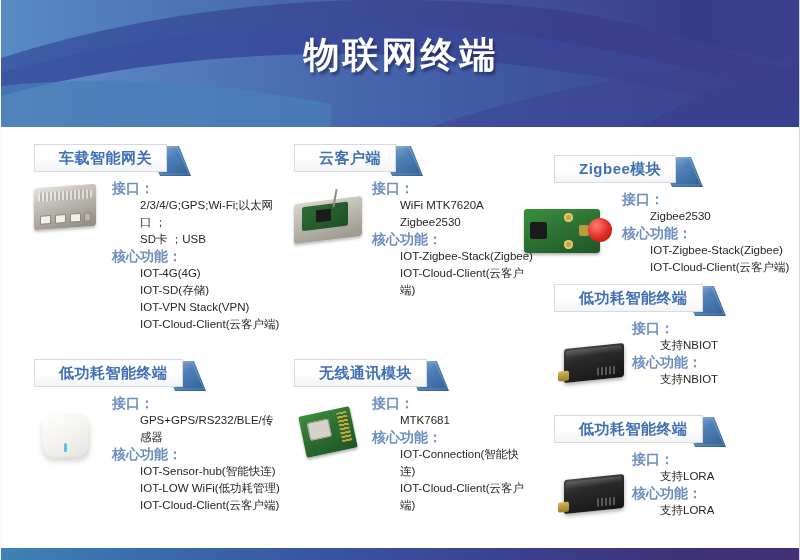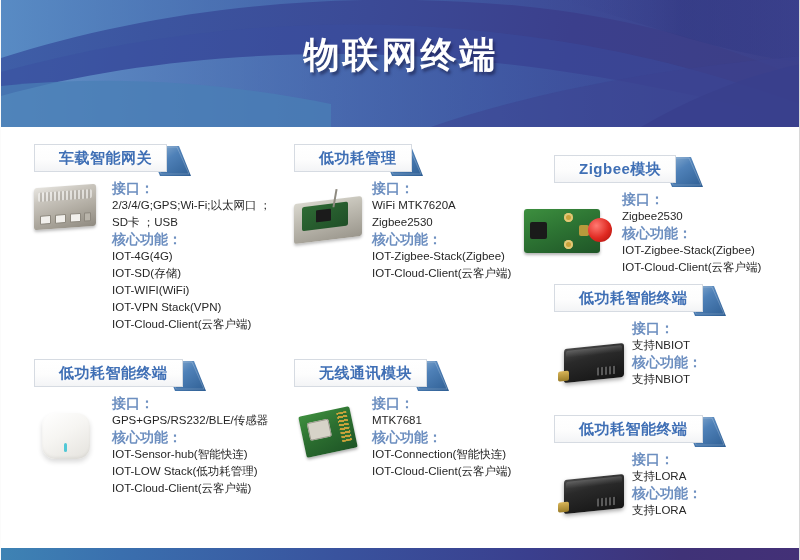--- a/index.html
+++ b/index.html
@@ -98,20 +98,21 @@
   .spec .lbl {
     color: #6d8fc0;
     font-size: 14px;
     line-height: 17px;
     font-weight: bold;
   }
   .spec .val {
     color: #262626;
     font-size: 11.5px;
     line-height: 17px;
+    margin-left: 28px;
   }
 
   
   .dev-gateway {
     width: 62px; height: 42px;
     background: linear-gradient(165deg,#e7e5e0 0%,#c9c5bd 28%,#b2ada3 58%,#8f8a80 100%);
     border-radius: 3px;
     position: relative;
     box-shadow: 0 2px 3px rgba(0,0,0,.25);
     transform: skewY(-4deg);
@@ -293,21 +294,20 @@
               <span class="port p4"></span>
           </div>
         </div>
         <div class="spec">
           <div class="lbl">接口：</div>
           <div class="val">2/3/4/G;GPS;Wi-Fi;以太网口 ；</div>
           <div class="val">SD卡 ；USB</div>
           <div class="lbl">核心功能：</div>
           <div class="val">IOT-4G(4G)</div>
           <div class="val">IOT-SD(存储)</div>
-          <div class="val">IOT-WIFI(WiFi)</div>
           <div class="val">IOT-VPN Stack(VPN)</div>
           <div class="val">IOT-Cloud-Client(云客户端)</div>
         </div>
       </div>
     </div>
 
     <div class="card" style="left:33px; top:232px; width:250px;">
       <div class="badge-wrap">
         <div class="badge-box">低功耗智能终端</div>
         <svg class="badge-arrow" style="left:127px;" viewBox="0 0 46 33">
@@ -324,29 +324,29 @@
       </div>
       <div class="card-body">
         <div class="device" style="left:8px; top:18px;">
           <div class="dev-white-sensor"></div>
         </div>
         <div class="spec">
           <div class="lbl">接口：</div>
           <div class="val">GPS+GPS/RS232/BLE/传感器</div>
           <div class="lbl">核心功能：</div>
           <div class="val">IOT-Sensor-hub(智能快连)</div>
-          <div class="val">IOT-LOW Stack(低功耗管理)</div>
+          <div class="val">IOT-LOW WiFi(低功耗管理)</div>
           <div class="val">IOT-Cloud-Client(云客户端)</div>
         </div>
       </div>
     </div>
 
     <div class="card" style="left:293px; top:17px; width:240px;">
       <div class="badge-wrap">
-        <div class="badge-box">低功耗管理</div>
+        <div class="badge-box">云客户端</div>
         <svg class="badge-arrow" style="left:84px;" viewBox="0 0 46 33">
           <defs>
               <linearGradient id="ar3" x1="0" y1="0" x2="1" y2="1">
             <stop offset="0" stop-color="#9dbcd9"></stop>
                 <stop offset="0.45" stop-color="#4f81b8"></stop>
                 <stop offset="1" stop-color="#2f5f94"></stop>
           </linearGradient>
             </defs>
           <path d="M2,1 L33,1 L45,31 L14,31 Z" fill="url(#ar3)"></path>
           <path d="M3,2 L31,2 L43,29 L15,29 Z" fill="none" stroke="#ffffff" stroke-width="0.6" opacity="0.35"></path>

